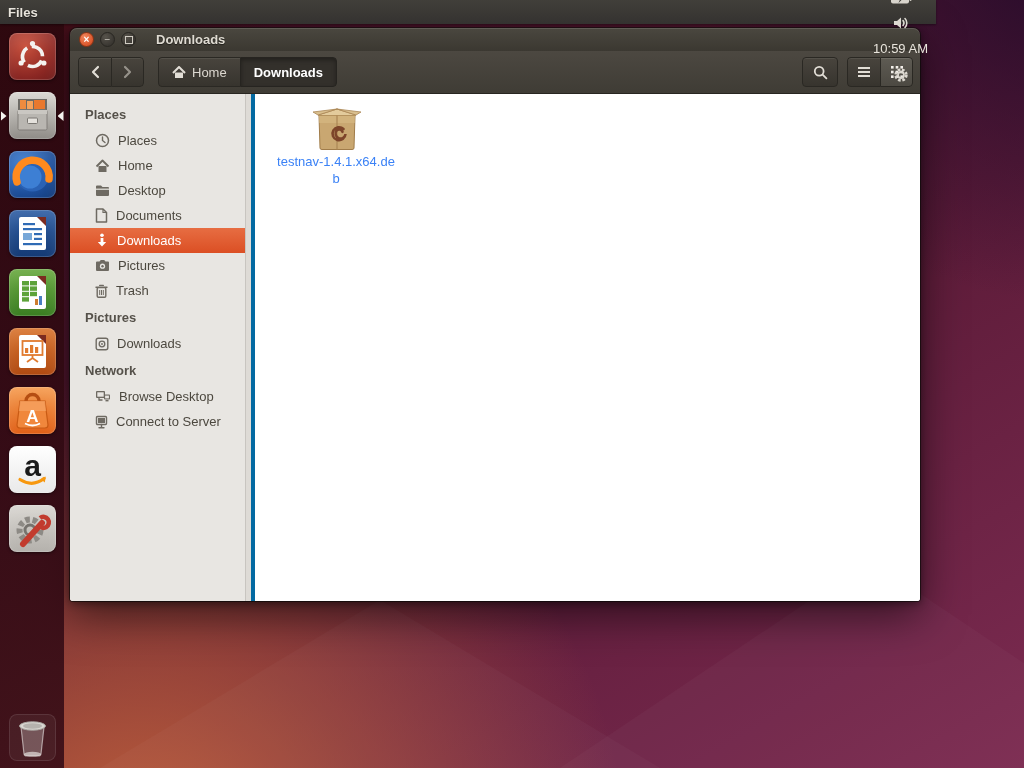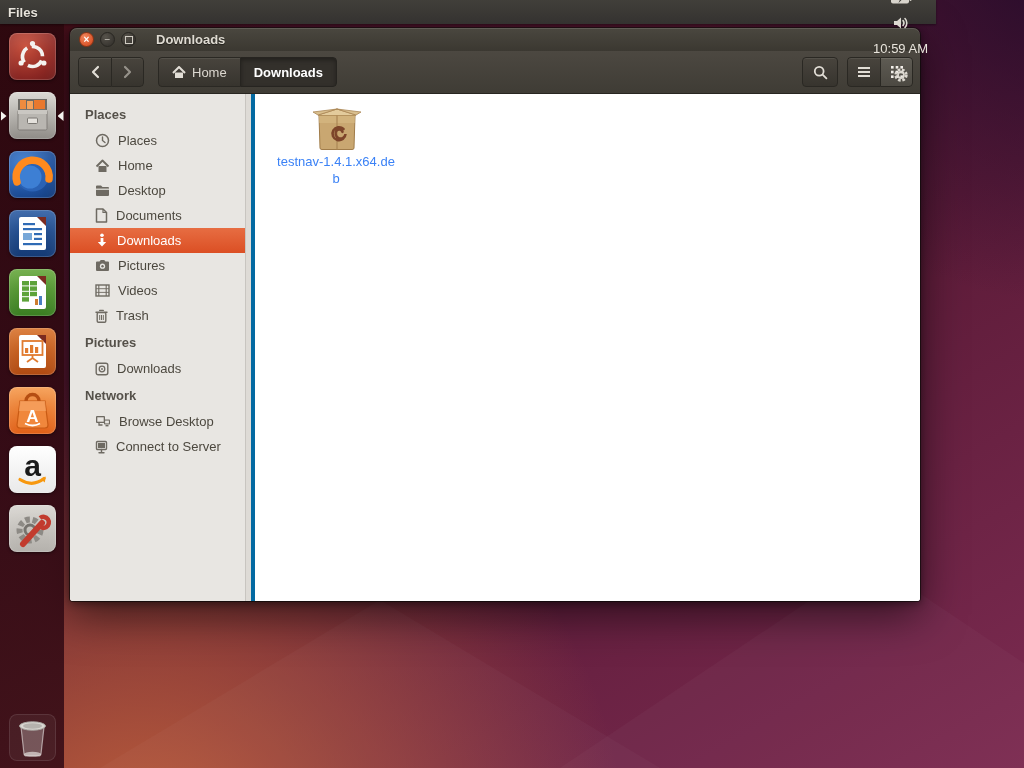--- a/index.html
+++ b/index.html
@@ -387,28 +387,20 @@
 
       <div class="side-item">
         <svg width="15" height="13" viewBox="0 0 15 13">
           <path d="M1 3.5 Q1 2.5 2 2.5 H4.5 L5.8 1 H9.2 L10.5 2.5 H13 Q14 2.5 14 3.5 V11 Q14 12 13 12 H2 Q1 12 1 11 Z" fill="#6e6a62"></path>
           <circle cx="7.5" cy="7.2" r="2.6" fill="#e8e6e2"></circle>
           <circle cx="7.5" cy="7.2" r="1.2" fill="#6e6a62"></circle>
         </svg>
         <span>Pictures</span>
       </div>
 
-      <div class="side-item">
-        <svg width="15" height="13" viewBox="0 0 15 13">
-          <rect x="1" y="1" width="13" height="11" stroke="#6e6a62" stroke-width="1.4" fill="none"></rect>
-          <path d="M3.8 1 V12 M11.2 1 V12" stroke="#6e6a62" stroke-width="1.1"></path>
-          <path d="M1 4.7 H14 M1 8.4 H14" stroke="#6e6a62" stroke-width="0.9"></path>
-        </svg>
-        <span>Videos</span>
-      </div>
 
       <div class="side-item">
         <svg width="13" height="14" viewBox="0 0 13 14">
           <rect x="2.2" y="3.6" width="8.6" height="9.6" rx="1.2" stroke="#6e6a62" stroke-width="1.4" fill="none"></rect>
           <path d="M1 3.3 H12 M4.7 1.4 H8.3" stroke="#6e6a62" stroke-width="1.4" stroke-linecap="round"></path>
           <path d="M4.7 6 V11 M6.5 6 V11 M8.3 6 V11" stroke="#6e6a62" stroke-width="1"></path>
         </svg>
         <span>Trash</span>
       </div>
 

